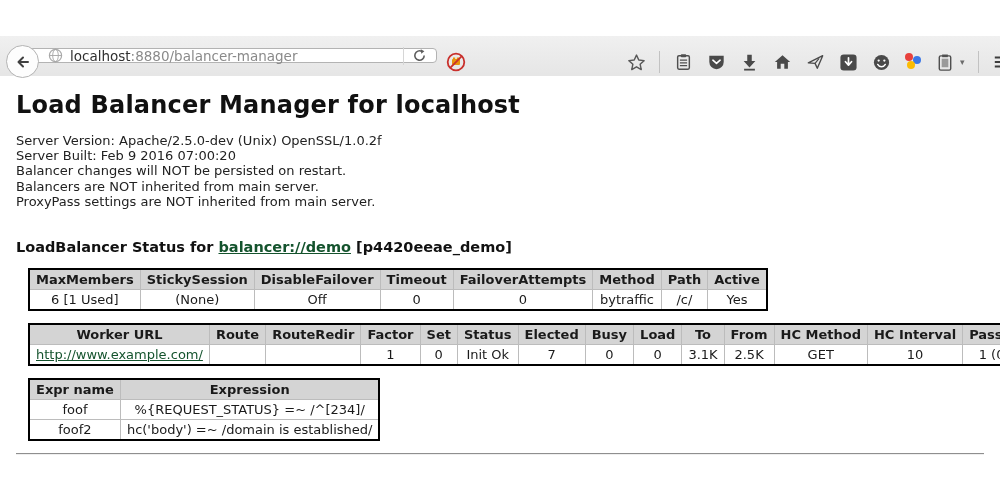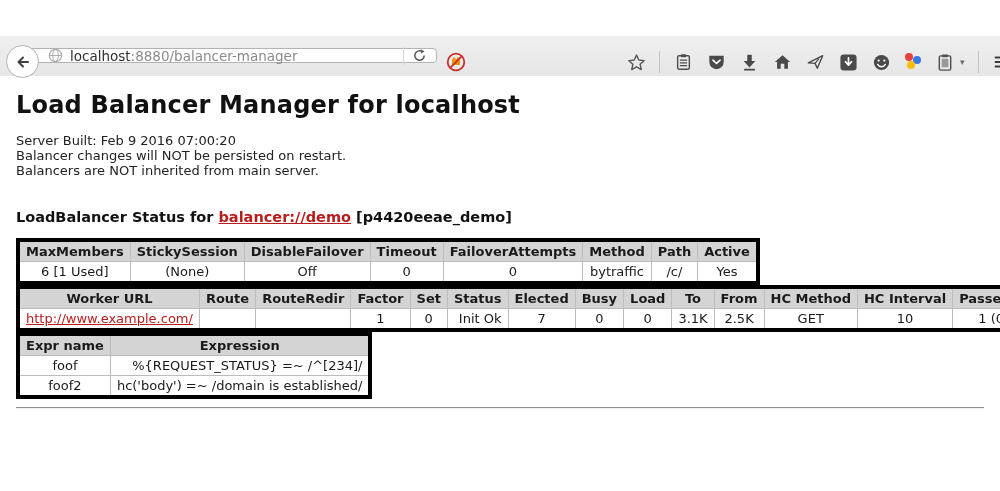--- a/index.html
+++ b/index.html
@@ -49,25 +49,25 @@
   .dots i { position:absolute; border-radius:50%; width:8px; height:8px; }
   .dot-r { left:1px; top:0;  background:#e8413c; }
   .dot-b { left:9px; top:3px; background:#3b78e7; }
   .dot-y { left:3px; top:8px; background:#fbbc05; }
 
   
   .content { position:absolute; left:0; top:76px; width:1000px; height:403px; background:#fff; padding:0 16px; }
   h1.pagetitle { font-size:24px; font-weight:bold; color:#111; margin:15px 0 14px 0; letter-spacing:0.2px; }
   .infoline { font-size:13px; color:#222; line-height:15.2px; }
   .statushead { font-size:14.5px; font-weight:bold; color:#111; margin:30px 0 13px 0; }
-  a.plink { color:#b91c1c; text-decoration:underline; }
-  table.databox { border-collapse:collapse; border:4px solid #000000; font-size:13px; color:#1a1a1a; margin:0; }
+  a.plink { color:#14532d; text-decoration:underline; }
+  table.databox { border-collapse:collapse; border:2px solid #000000; font-size:13px; color:#1a1a1a; margin:12px; }
   .databox th, .databox td { border:1px solid #bcbcbc; padding:2px 6px; text-align:center; white-space:nowrap; height:16px; }
   .databox th { background:#d4d4d4; font-weight:bold; }
-  .databox td.al, .databox th.al { text-align:right; }
+  .databox td.al, .databox th.al { text-align:center; }
   .mt1 { margin-top:0; }
   .mt2 { margin-top:21px; }
   .mt3 { margin-top:14px; }
   hr.endrule { margin:8px 0 0 0; border:none; border-top:1px solid #8f8f8f; border-bottom:1px solid #efefef; height:0; }
   svg { display:block; }
 </style>
 </head>
 <body>
 
 <div class="window">
@@ -178,23 +178,25 @@
           </svg>
       </span>
 
     </div>
   </div>
 
   <div class="content">
     <h1 class="pagetitle">Load Balancer Manager for localhost</h1>
 
     <div>
+      <div class="infoline">Server Version: Apache/2.5.0-dev (Unix) OpenSSL/1.0.2f</div>
       <div class="infoline">Server Built: Feb 9 2016 07:00:20</div>
       <div class="infoline">Balancer changes will NOT be persisted on restart.</div>
       <div class="infoline">Balancers are NOT inherited from main server.</div>
+      <div class="infoline">ProxyPass settings are NOT inherited from main server.</div>
     </div>
 
     <div class="statushead">
       <span>LoadBalancer Status for </span><a class="plink" href="#">balancer://demo</a><span> [p4420eeae_demo]</span>
     </div>
 
     <table class="databox mt1">
       <tbody>
           <tr>
         <th style="min-width:86px">MaxMembers</th>

